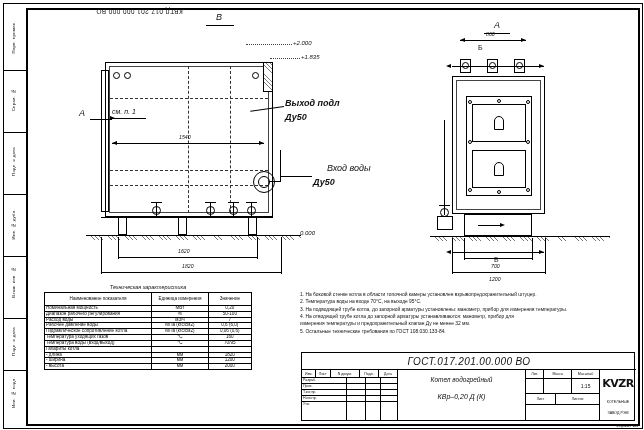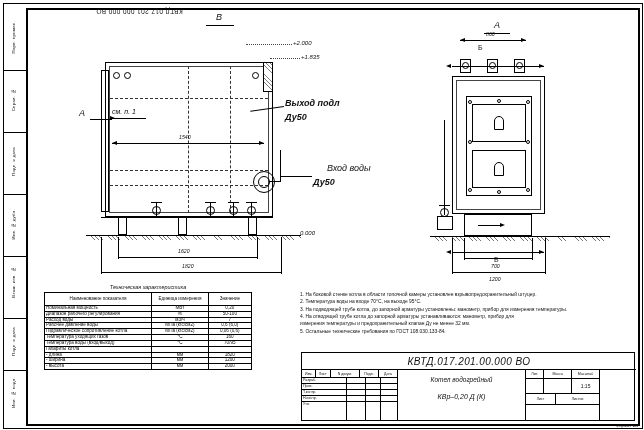--- a/index.html
+++ b/index.html
@@ -298,21 +298,21 @@
   <div class="notes" style="left:300px;top:291px;width:335px;">
     <div>1. На боковой стенке котла в области топочной камеры установлен взрывопредохранительный штуцер.</div>
     <div>2. Температура воды на входе 70°С, на выходе 95°С.</div>
     <div>3. На подводящей трубе котла, до запорной арматуры установлены: манометр, прибор для измерения температуры.</div>
     <div>4. На отводящей трубе котла до запорной арматуры устанавливаются: манометр, прибор для</div>
     <div>   измерения температуры и предохранительный клапан Ду не менее 32 мм.</div>
     <div>5. Остальные технические требования по ГОСТ 108.030.133-84.</div>
   </div>
 
   <div class="stamp">
-    <div class="code">КВТД.017.201.00.000  ВО</div>
+    <div class="code">ГОСТ.017.201.00.000  ВО</div>
     <div class="body">
 
       <div class="sb" style="left:0;top:0;width:96px;">
         <div style="display:flex;height:7px;border-bottom:.6px solid #000;font-size:3.5px;">
           <div class="ctr" style="width:14px;border-right:.6px solid #000;">Изм.</div>
           <div class="ctr" style="width:14px;border-right:.6px solid #000;">Лист</div>
           <div class="ctr" style="width:30px;border-right:.6px solid #000;">N докум.</div>
           <div class="ctr" style="width:19px;border-right:.6px solid #000;">Подп.</div>
           <div class="ctr" style="width:19px;">Дата</div>
         </div>
@@ -342,17 +342,24 @@
           <div class="ctr" style="width:28px;border-right:.6px solid #000;"></div>
           <div class="ctr" style="width:28px;">1:15</div>
         </div>
         <div style="display:flex;height:10px;border-bottom:.6px solid #000;font-size:3.6px;">
           <div class="ctr" style="width:30px;border-right:.6px solid #000;">Лист</div>
           <div class="ctr" style="width:44px;">Листов</div>
         </div>
         <div style="height:18px;"></div>
       </div>
 
+      <div style="position:absolute;left:298px;top:0;width:36px;height:50px;">
+        <div class="ctr" style="height:26px;">
+          <span class="logo">KVZR</span>
+        </div>
+        <div class="ctr" style="height:11px;font-size:3.6px;">КОТЕЛЬНЫЕ</div>
+        <div class="ctr" style="height:11px;font-size:3.6px;">ЗАВОД РЭМ</div>
+      </div>
     </div>
   </div>
 
   <div class="fmt">Формат  А3</div>
 </div>
 
 </body></html>

